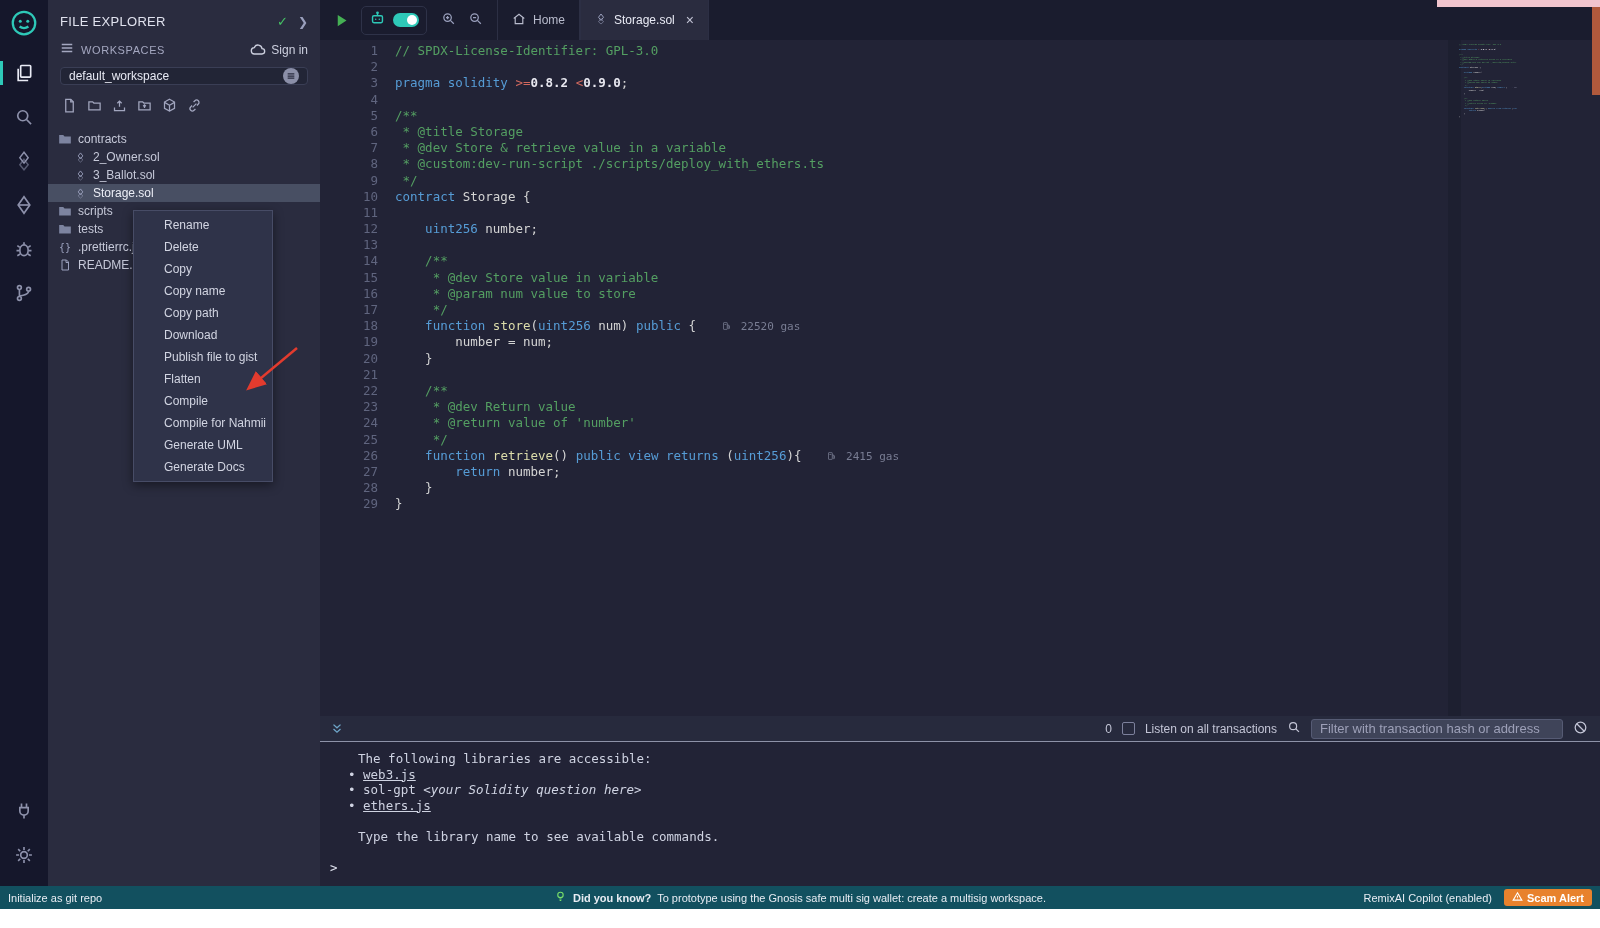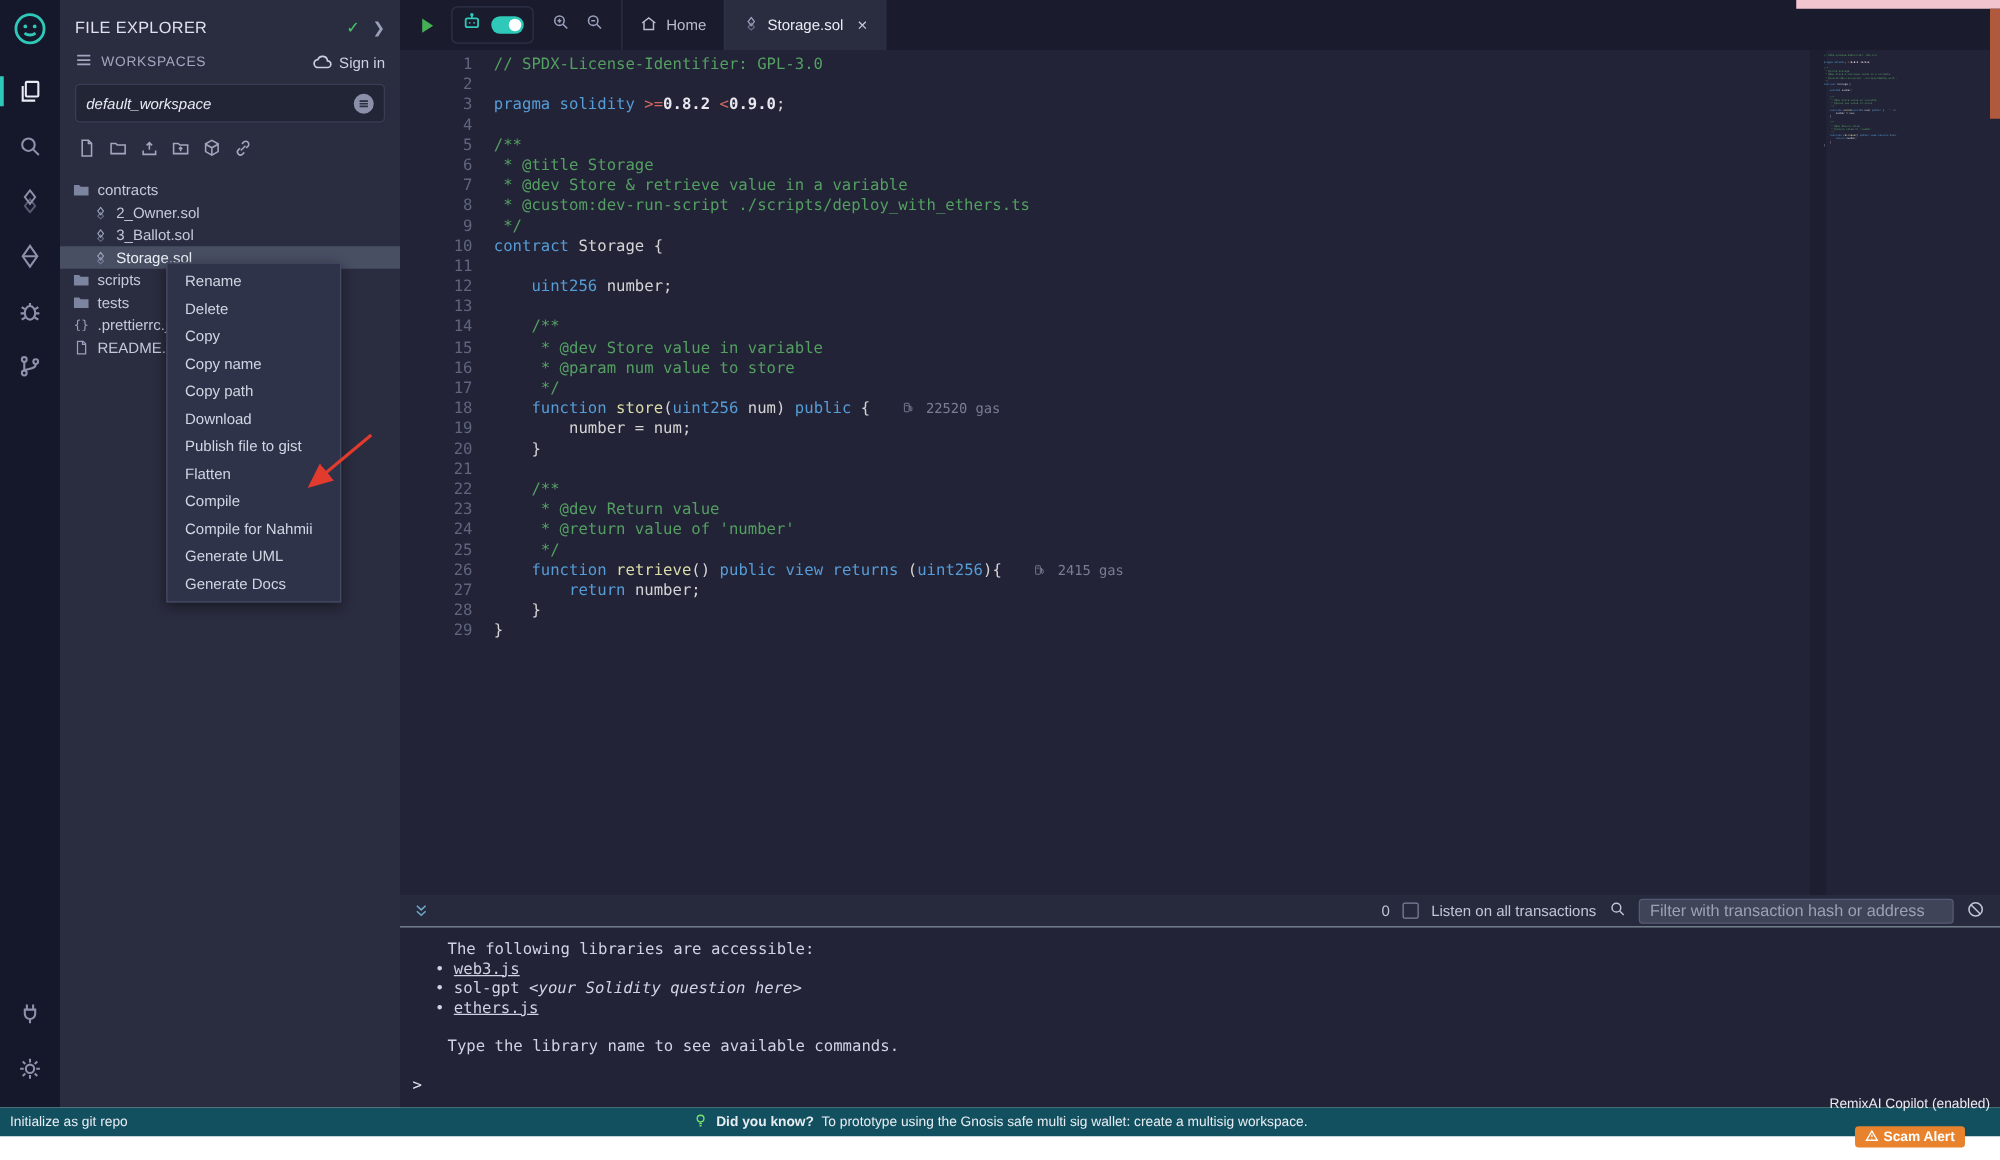--- a/index.html
+++ b/index.html
@@ -20,21 +20,21 @@
   
   .filepanel { width:272px; background:#2a2c3f; color:#c6c9d9; position:relative; font-size:12px; }
   .fe-header { display:flex; align-items:center; padding:14px 12px 4px; }
   .fe-title { flex:1; font-size:13px; color:#e0e2ee; letter-spacing:.3px; }
   .fe-check { color:#45c265; margin-right:10px; font-size:13px; }
   .fe-chev { color:#9aa0bd; font-size:12px; }
   .ws-row { display:flex; align-items:center; padding:8px 12px 2px; color:#a4a7c0; }
   .ws-row .ws-label { font-size:11px; letter-spacing:.6px; margin-left:7px; }
   .ws-row .spacer { flex:1; }
   .ws-row .signin { display:flex; align-items:center; gap:5px; color:#cdd0df; font-size:12px; }
-  .ws-select { margin:7px 12px 0; height:31px; background:#222536; border:1px solid #3a3e55; border-radius:4px; display:flex; align-items:center; padding:0 8px; color:#e7e9f3; font-size:12px;font-style:italic; }
+  .ws-select { margin:7px 12px 0; height:18px; background:#222536; border:1px solid #3a3e55; border-radius:4px; display:flex; align-items:center; padding:0 8px; color:#e7e9f3; font-size:12px; }
   .ws-select .spacer { flex:1; }
   .ws-circle { width:16px; height:16px; border-radius:50%; background:#8b8fa8; color:#2a2c3f; display:flex; align-items:center; justify-content:center; }
   .fe-toolbar { display:flex; align-items:center; gap:10px; padding:13px 14px 6px; color:#a2a6bf; }
   .tree { padding-top:8px; }
   .tree-row { height:18px; display:flex; align-items:center; gap:6px; cursor:default; }
   .tree-row .t-label { color:#c6c9d9; white-space:nowrap; }
   .tree-row.sel { background:#484f63; }
   .tree-row.sel .t-label { color:#eceef6; }
   .t-ic { display:inline-flex; width:14px; justify-content:center; }
   .braces { color:#9aa0bd; font-family:"DejaVu Sans Mono", monospace; font-size:10px; }
@@ -81,26 +81,26 @@
   .term-line.bullet { padding-left:28px; }
   .term-line.blank { height:15.5px; }
   .tlink { text-decoration:underline; }
   .titalic { font-style:italic; }
   .prompt-line { padding-left:10px; margin-top:15.5px; color:#dfe2ee; }
 
   
   .statusbar { height:23px; flex:none; background:#12505f; color:#e8ecf3; font-size:11px; display:flex; align-items:center; padding:0 8px; position:relative; }
   .sb-center { position:absolute; left:50%; top:0; height:100%; transform:translateX(-50%); display:flex; align-items:center; gap:6px; white-space:nowrap; }
   .sb-bold { font-weight:bold; }
-  .sb-right { margin-left:auto; display:flex; align-items:center; gap:12px;flex-direction:column; }
+  .sb-right { margin-left:auto; display:flex; align-items:center; gap:12px; }
   .scam { background:#e8822d; border-radius:3px; height:17px; display:flex; align-items:center; gap:4px; padding:0 8px; font-weight:bold; color:#fff; }
 
   
   .ctxmenu { position:absolute; left:133px; top:210px; width:140px; background:#2f3349; border:1px solid #474c66; box-shadow:0 3px 10px rgba(0,0,0,.45); padding:3px 0; z-index:50; }
-  .ctx-item { font-size:12px; color:#d2d5e2; padding:4px 14px; white-space:nowrap; cursor:default; }
+  .ctx-item { font-size:12px; color:#d2d5e2; padding:4px 30px; white-space:nowrap; cursor:default; }
   .arrow-svg { position:absolute; left:225px; top:338px; z-index:60; }
   .pink-strip { position:absolute; left:1437px; top:0; width:163px; height:7px; background:#f2c5ce; z-index:70; }
   .right-marker { position:absolute; left:1592px; top:7px; width:8px; height:88px; background:#b0593c; z-index:70; }
 </style>
 </head>
 <body>
 
 <div class="app">
   <div class="row-top">
 

